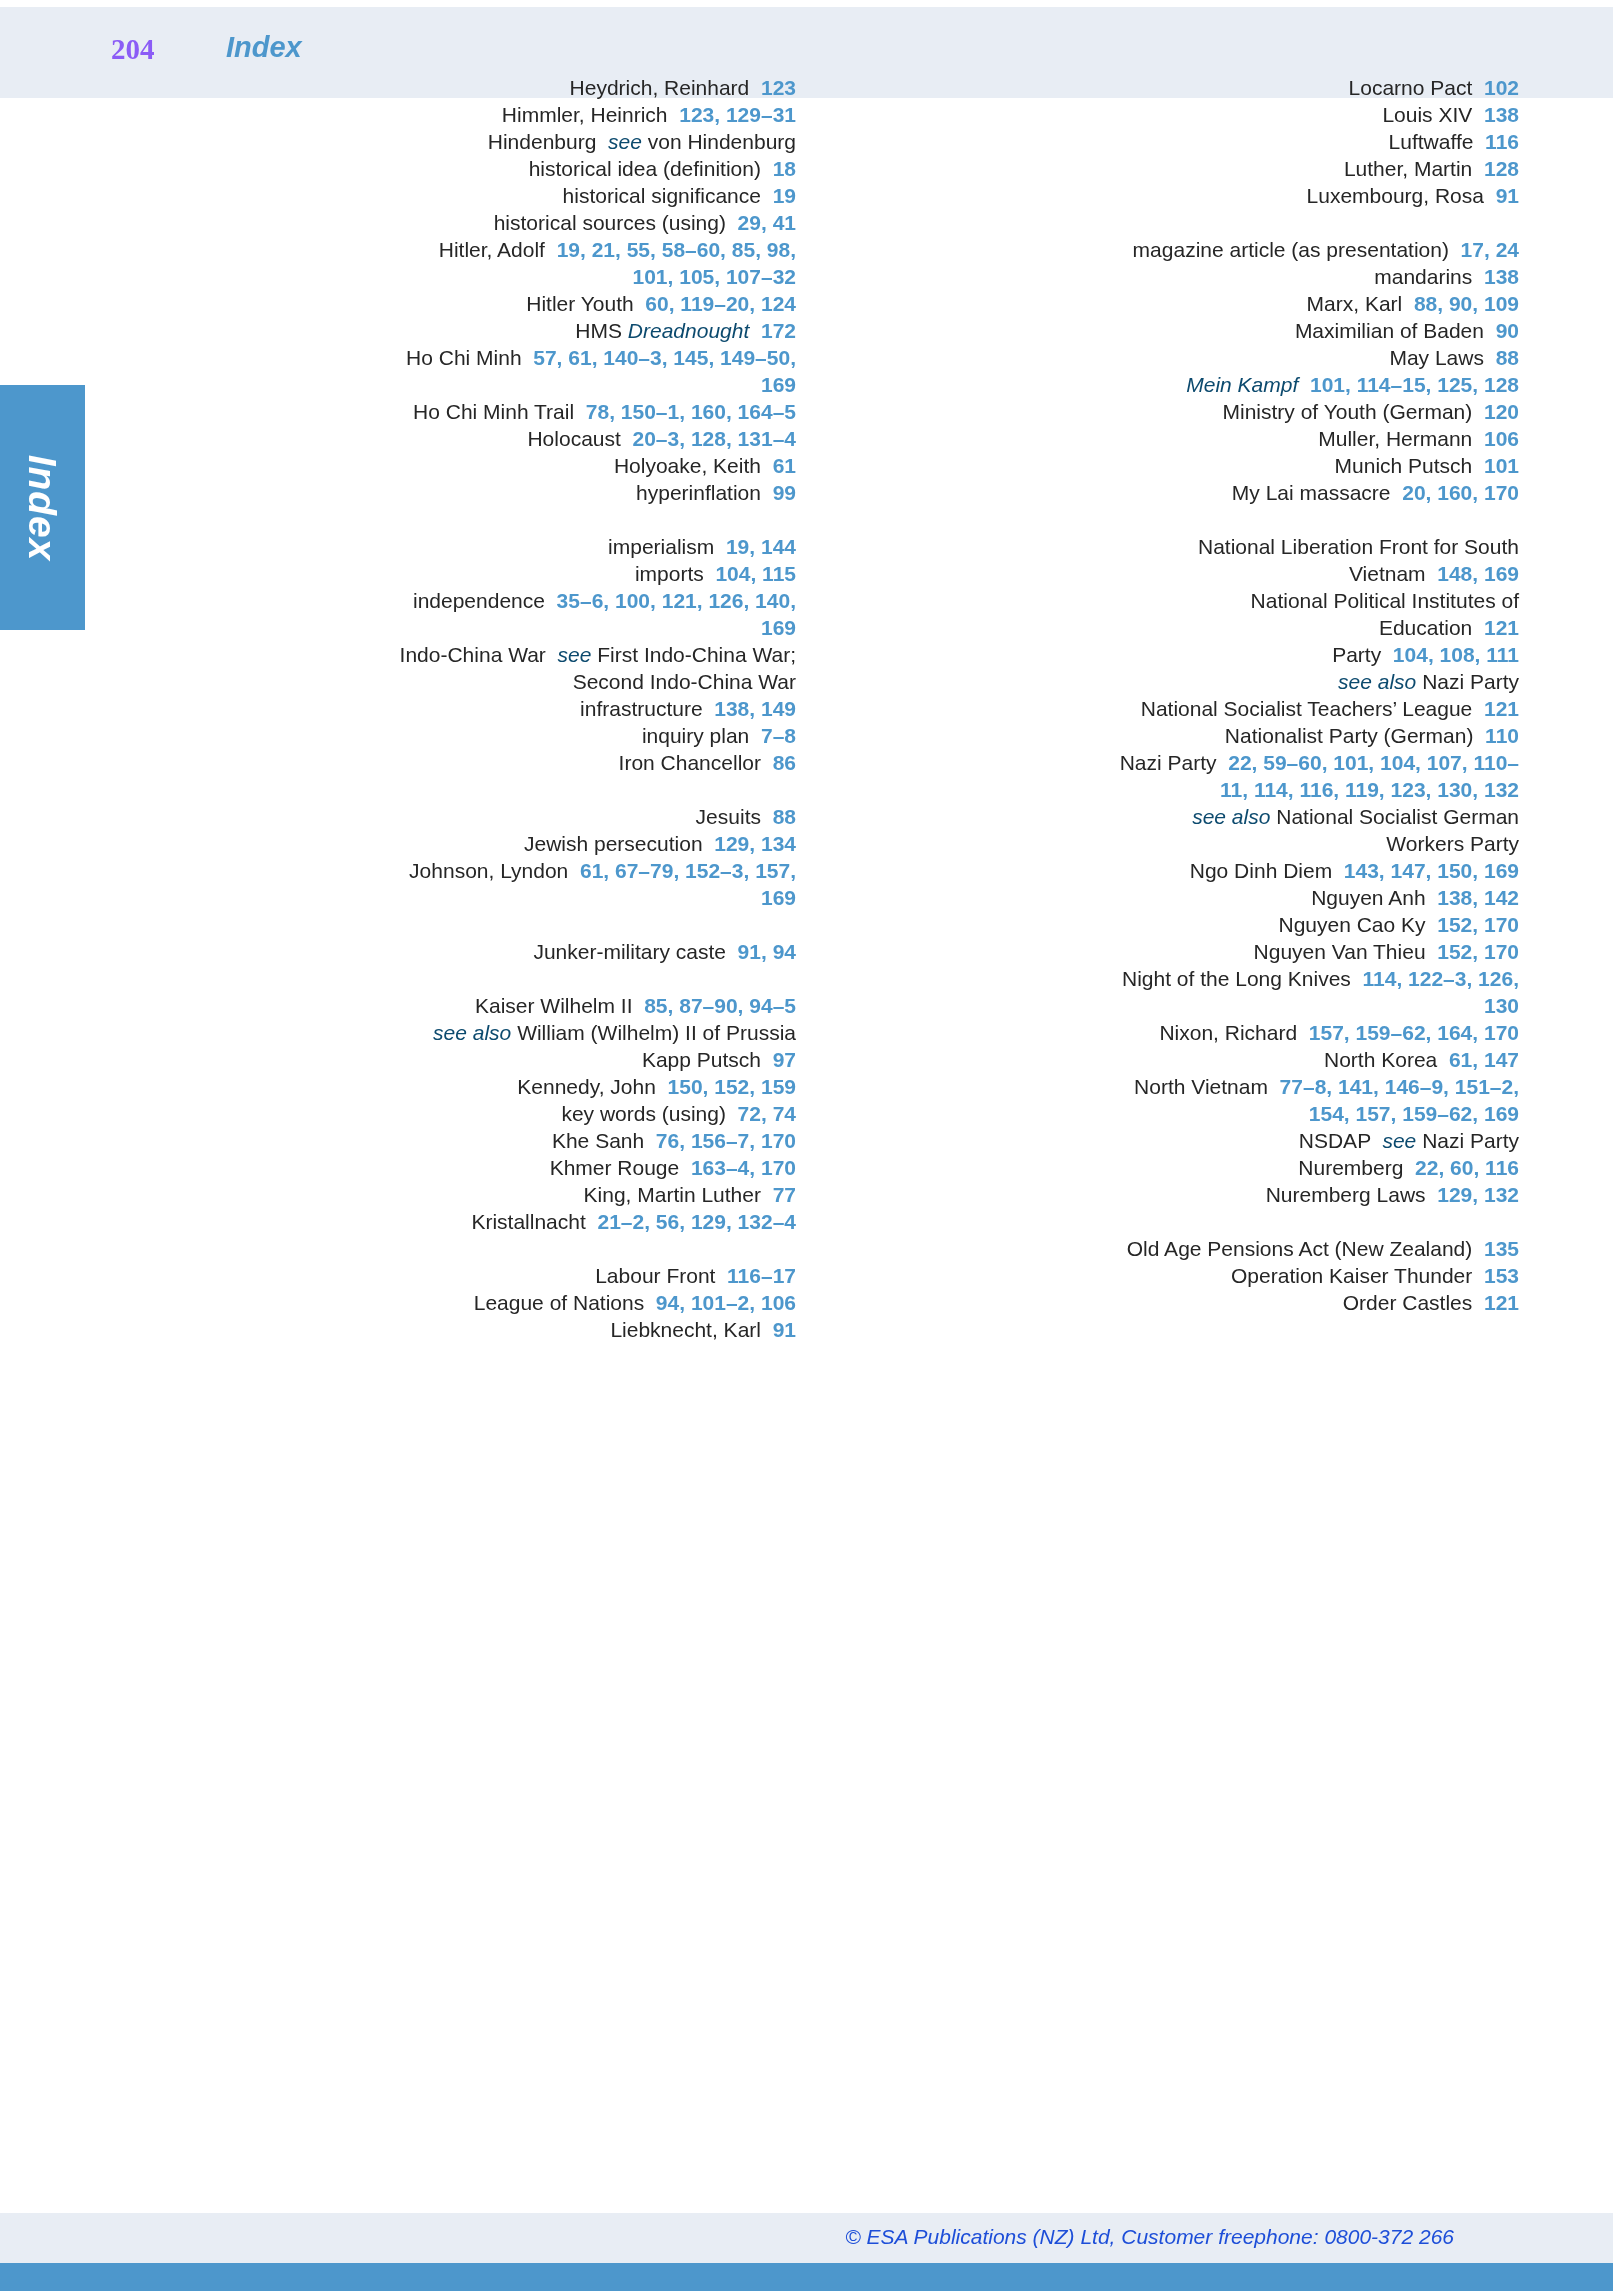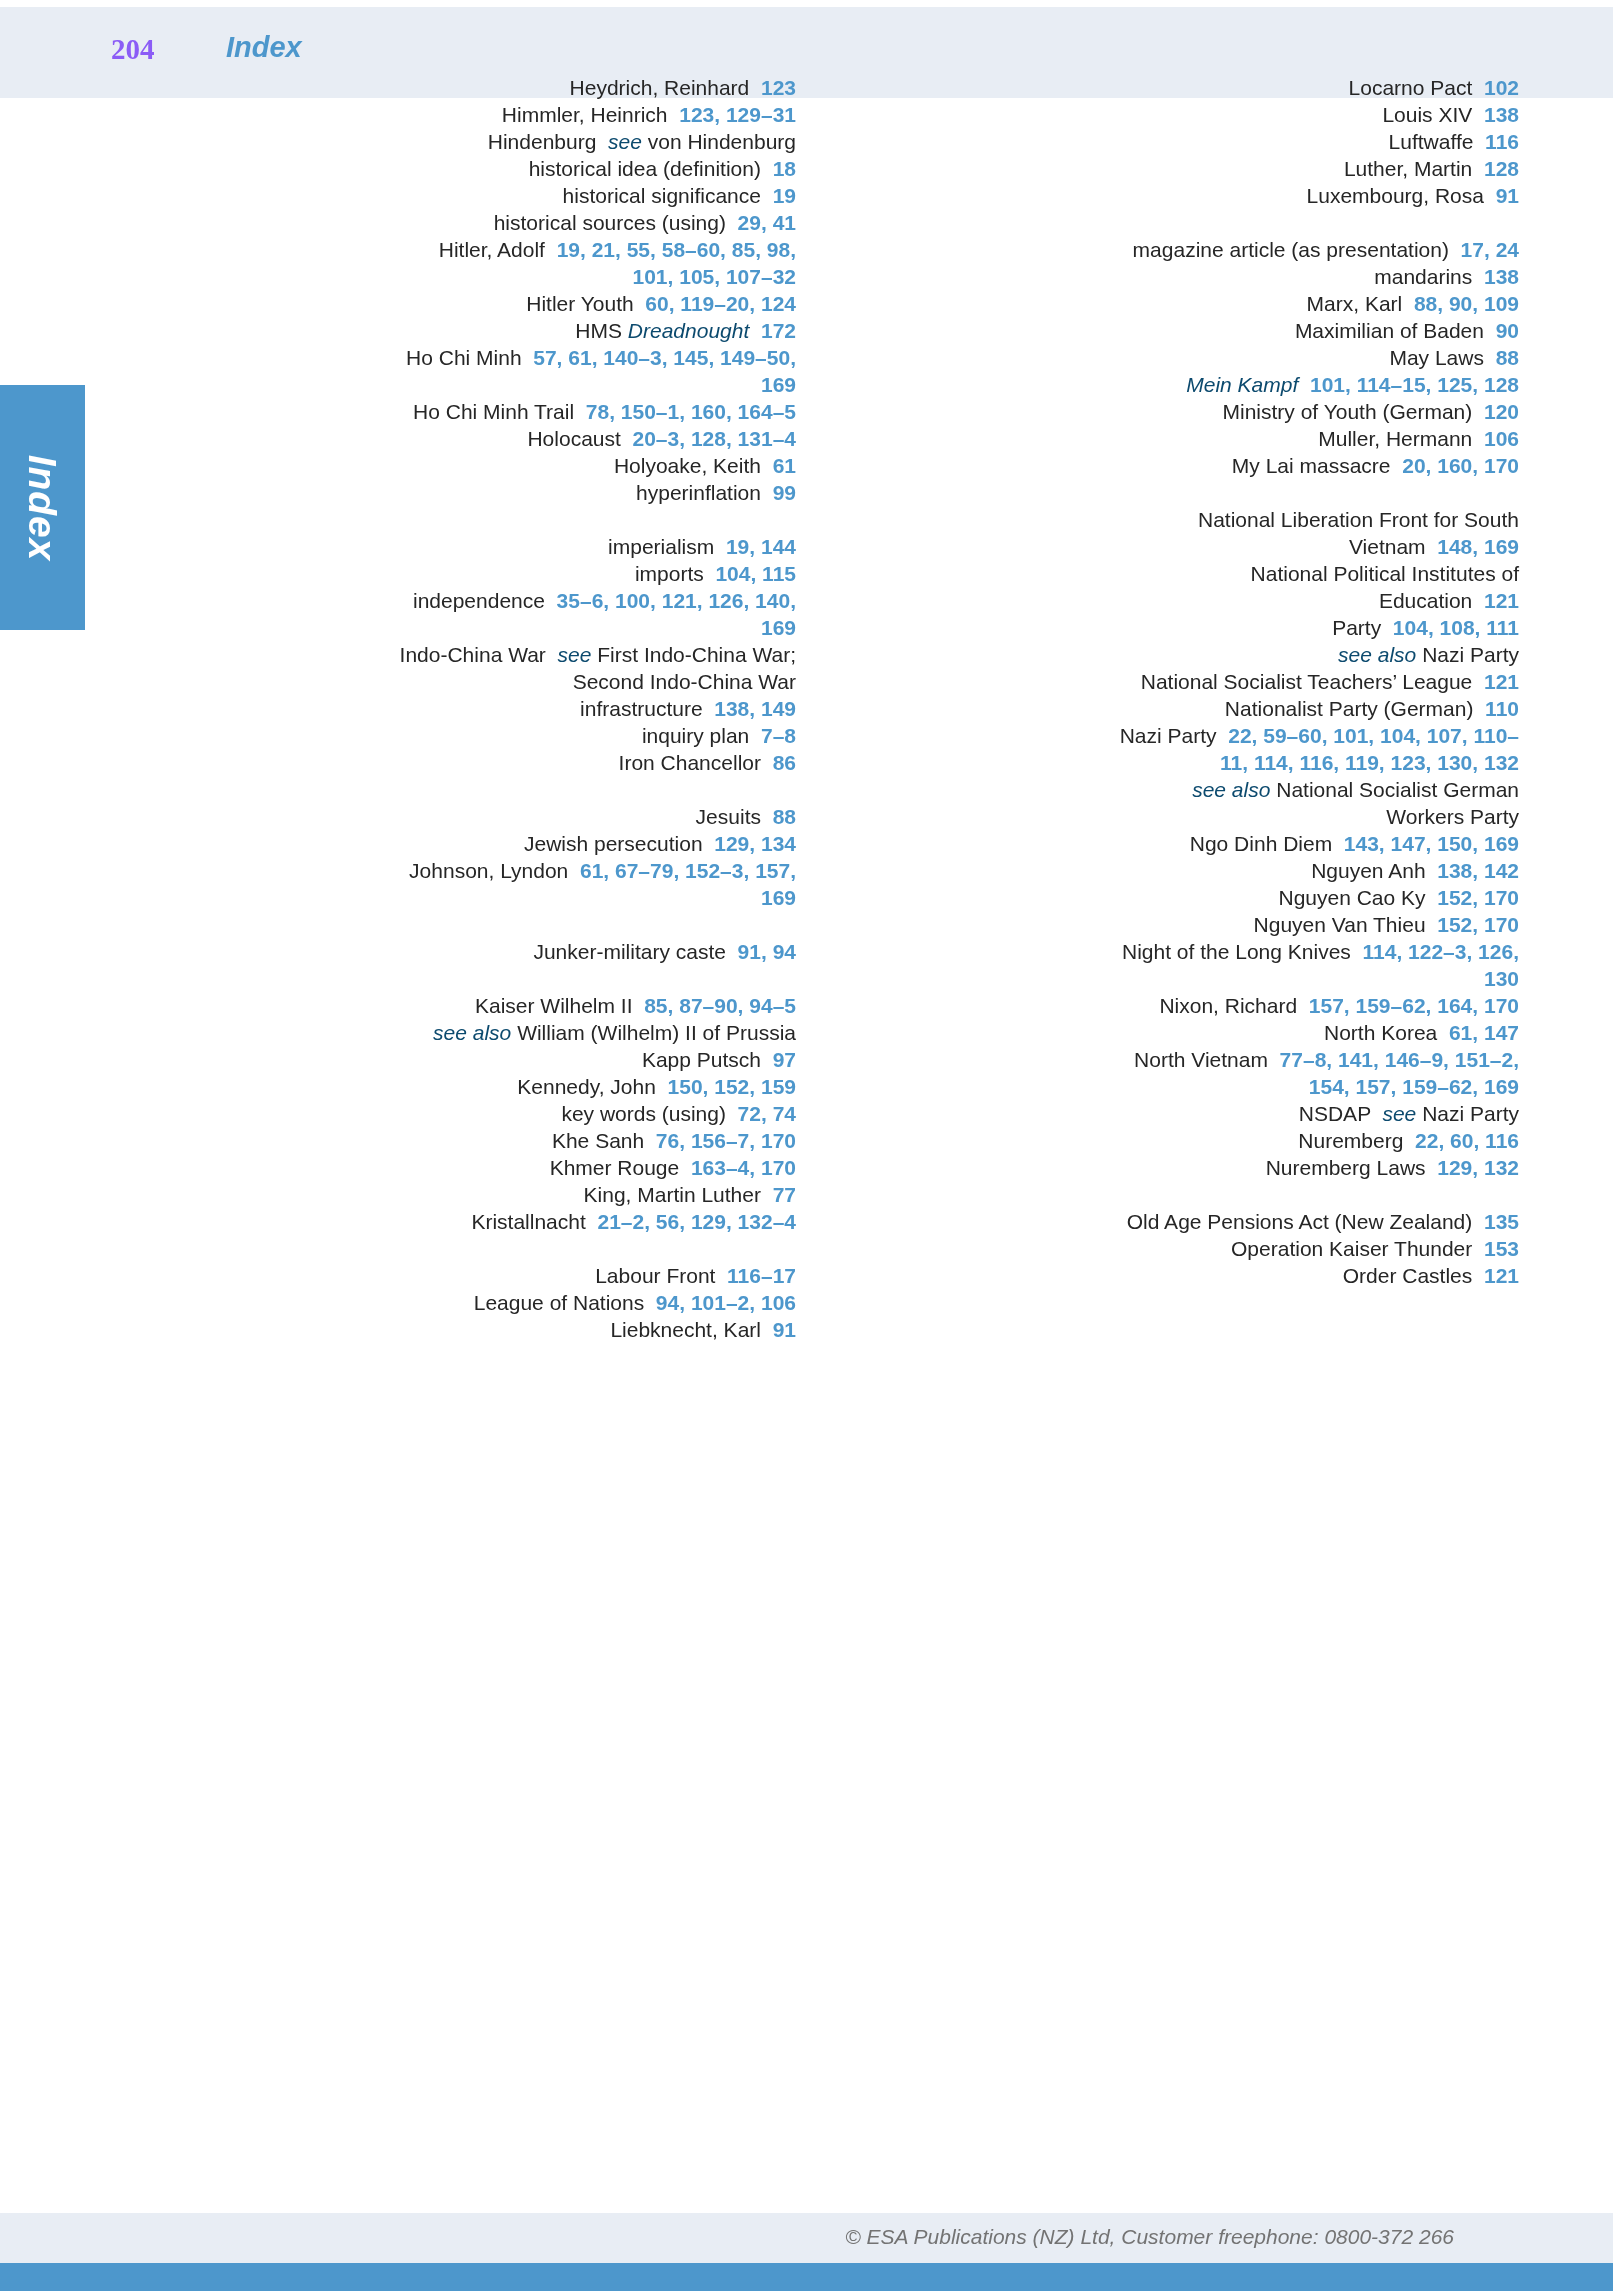--- a/index.html
+++ b/index.html
@@ -30,21 +30,21 @@
   .col-left{left:113px;width:683px;}
   .col-right{left:808px;width:711px;}
   .line{height:27px;white-space:pre;}
   .ind1{padding-left:54px;}
   .seg-p{color:#262626;}
   .seg-i{color:#0c4a6e;font-style:italic;}
   .seg-n{color:#4d97cc;font-weight:bold;}
   .band-bottom{position:absolute;left:0;top:2213px;width:1613px;height:50px;background:#e8edf4;}
   .footer-text{
     position:absolute;right:159px;top:2225px;
-    font-style:italic;font-size:21px;color:#737373;
+    font-style:italic;font-size:21px;color:#1d4ed8;
     font-family:"Liberation Sans",sans-serif;
   }
   .bottom-bar{position:absolute;left:0;top:2263px;width:1613px;height:29px;background:#4d97cc;}
 </style>
 </head>
 <body>
 
 <div class="band-top"></div>
 <div class="page-number">204</div>
 <div class="page-title">Index</div>
@@ -110,20 +110,21 @@
     <div class="line"><span class="seg seg-p">Luxembourg, Rosa  </span><span class="seg seg-n">91</span></div>
     <div class="line"></div>
     <div class="line"><span class="seg seg-p">magazine article (as presentation)  </span><span class="seg seg-n">17, 24</span></div>
     <div class="line"><span class="seg seg-p">mandarins  </span><span class="seg seg-n">138</span></div>
     <div class="line"><span class="seg seg-p">Marx, Karl  </span><span class="seg seg-n">88, 90, 109</span></div>
     <div class="line"><span class="seg seg-p">Maximilian of Baden  </span><span class="seg seg-n">90</span></div>
     <div class="line"><span class="seg seg-p">May Laws  </span><span class="seg seg-n">88</span></div>
     <div class="line"><span class="seg seg-i">Mein Kampf</span><span class="seg seg-n">  101, 114–15, 125, 128</span></div>
     <div class="line"><span class="seg seg-p">Ministry of Youth (German)  </span><span class="seg seg-n">120</span></div>
     <div class="line"><span class="seg seg-p">Muller, Hermann  </span><span class="seg seg-n">106</span></div>
+    <div class="line"><span class="seg seg-p">Munich Putsch  </span><span class="seg seg-n">101</span></div>
     <div class="line"><span class="seg seg-p">My Lai massacre  </span><span class="seg seg-n">20, 160, 170</span></div>
     <div class="line"></div>
     <div class="line"><span class="seg seg-p">National Liberation Front for South</span></div>
     <div class="line ind1"><span class="seg seg-p">Vietnam  </span><span class="seg seg-n">148, 169</span></div>
     <div class="line"><span class="seg seg-p">National Political Institutes of</span></div>
     <div class="line ind1"><span class="seg seg-p">Education  </span><span class="seg seg-n">121</span></div>
     <div class="line ind1"><span class="seg seg-p">Party  </span><span class="seg seg-n">104, 108, 111</span></div>
     <div class="line ind1"><span class="seg seg-i">see also</span><span class="seg seg-p"> Nazi Party</span></div>
     <div class="line"><span class="seg seg-p">National Socialist Teachers’ League  </span><span class="seg seg-n">121</span></div>
     <div class="line"><span class="seg seg-p">Nationalist Party (German)  </span><span class="seg seg-n">110</span></div>

